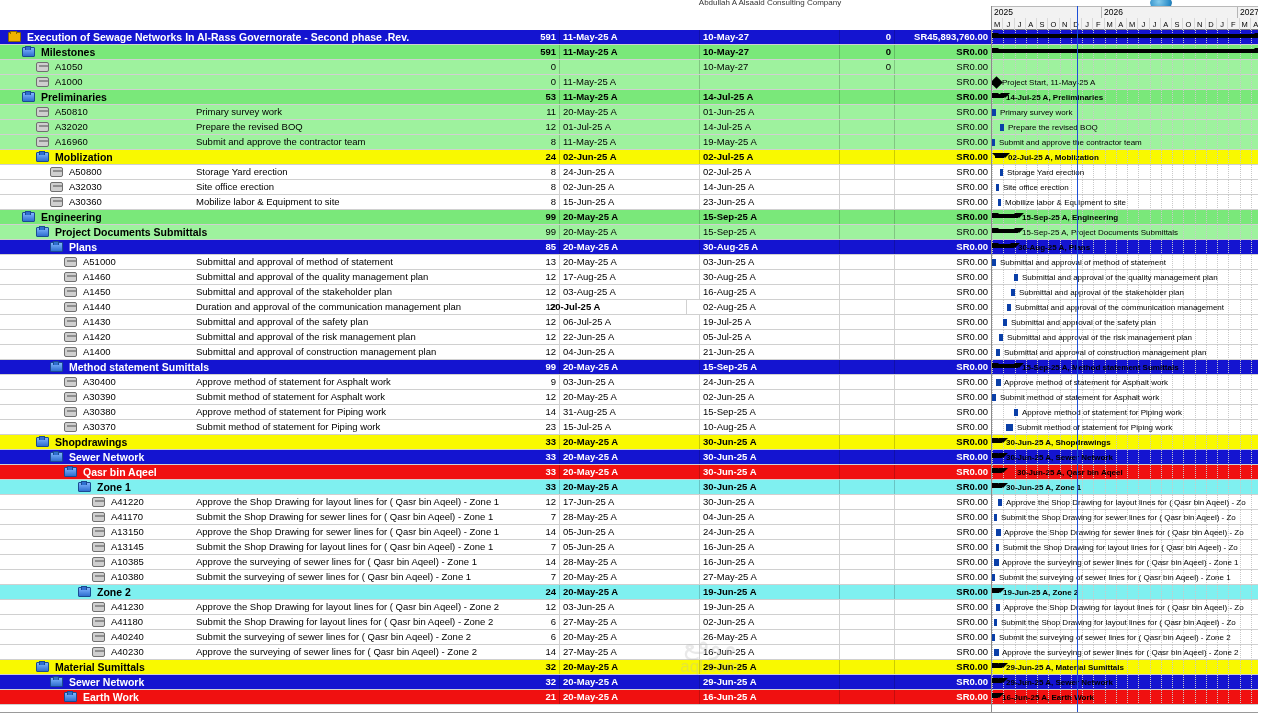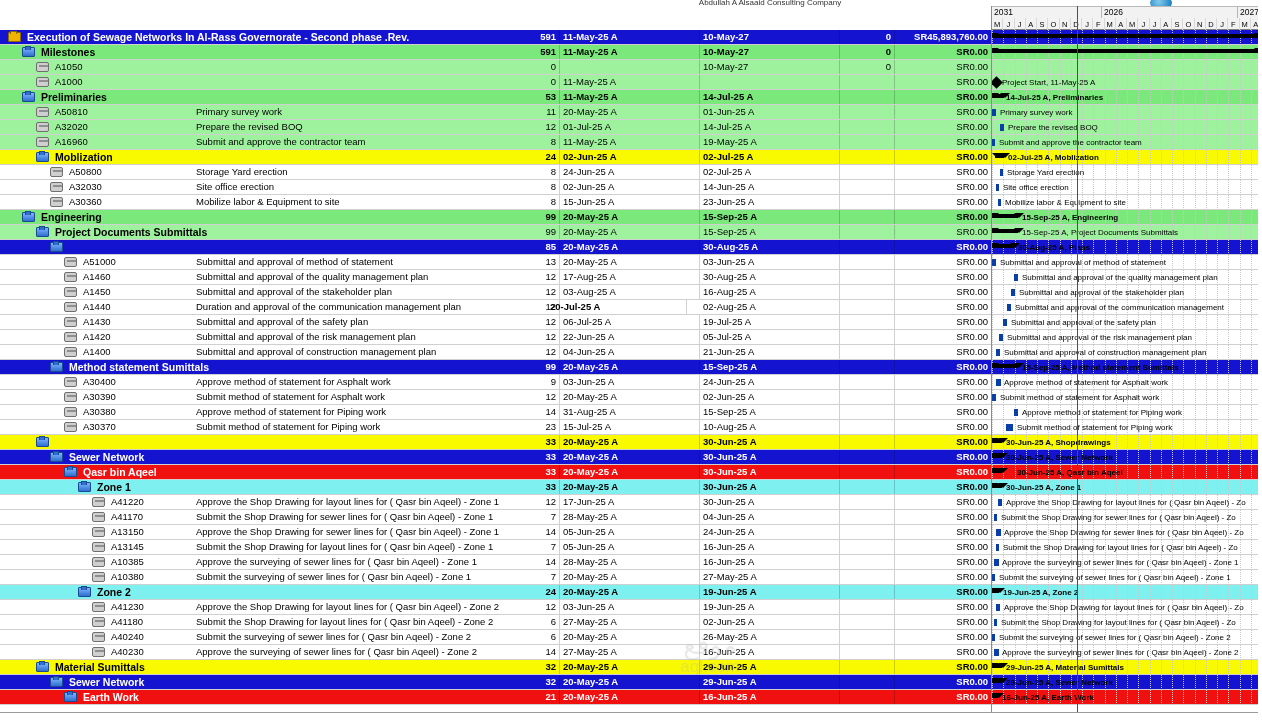--- a/index.html
+++ b/index.html
@@ -200,21 +200,21 @@
         <div class="tl-m" style="left: 168.75px;">A</div>
         <div class="tl-m" style="left: 180px;">S</div>
         <div class="tl-m" style="left: 191.25px;">O</div>
         <div class="tl-m" style="left: 202.5px;">N</div>
         <div class="tl-m" style="left: 213.75px;">D</div>
         <div class="tl-m" style="left: 225px;">J</div>
         <div class="tl-m" style="left: 236.25px;">F</div>
         <div class="tl-m" style="left: 247.5px;">M</div>
         <div class="tl-m" style="left: 258.75px;">A</div>
       </div>
-  <div class="tl-year" style="left: 0px; width: 110px;">2031</div>
+  <div class="tl-year" style="left: 0px; width: 110px;">2025</div>
       <div class="tl-year" style="left: 110px; width: 136px;">2026</div>
       <div class="tl-year" style="left: 246px; width: 24px;">2027</div>
     </div>
 
   <div class="rows" id="rows">
       <div class="row lvl-proj" style="top: 0px;">
         <div class="cells">
           <span class="ico ico-folder" style="left: 8px;"></span>
           <div class="c noborder" style="left: 24px; width: 500px; font-weight: bold; font-size: 10.5px;">Execution of Sewage Networks In Al-Rass Governorate - Second phase .Rev.</div>
           <div class="c right" style="left: 512px; width: 48px;">591</div>
@@ -769,20 +769,21 @@
           <div class="gline" style="left: 258.75px;"></div>
           <div class="bar sum" style="left: 0px; width: 26px; height: 4px;"></div>
           <div class="sumcap" style="left: -3px;"></div>
           <div class="sumcap" style="left: 22px;"></div>
           <div class="gtext" style="left: 30px;">15-Sep-25 A, Project Documents Submittals</div>
         </div>
       </div>
       <div class="row lvl-blue" style="top: 210px;">
         <div class="cells">
           <span class="ico ico-sum" style="left: 50px;"></span>
+          <div class="c noborder" style="left: 66px; width: 500px; font-weight: bold; font-size: 10.5px;">Plans</div>
           <div class="c right" style="left: 512px; width: 48px;">85</div>
           <div class="c" style="left: 560px; width: 140px;">20-May-25 A</div>
           <div class="c" style="left: 700px; width: 140px;">30-Aug-25 A</div>
           <div class="c right" style="left: 840px; width: 55px;"></div>
           <div class="c right" style="left: 895px; width: 97px;">SR0.00</div>
         </div>
         <div class="gantt">
           <div class="gline" style="left: 0px;"></div>
           <div class="gline" style="left: 11.25px;"></div>
           <div class="gline" style="left: 22.5px;"></div>
@@ -1290,20 +1291,21 @@
           <div class="gline" style="left: 236.25px;"></div>
           <div class="gline" style="left: 247.5px;"></div>
           <div class="gline" style="left: 258.75px;"></div>
           <div class="bar" style="left: 14px; width: 7px;"></div>
           <div class="gtext" style="left: 25px;">Submit method of statement for Piping work</div>
         </div>
       </div>
       <div class="row lvl-yellow" style="top: 405px;">
         <div class="cells">
           <span class="ico ico-sum" style="left: 36px;"></span>
+          <div class="c noborder" style="left: 52px; width: 500px; font-weight: bold; font-size: 10.5px;">Shopdrawings</div>
           <div class="c right" style="left: 512px; width: 48px;">33</div>
           <div class="c" style="left: 560px; width: 140px;">20-May-25 A</div>
           <div class="c" style="left: 700px; width: 140px;">30-Jun-25 A</div>
           <div class="c right" style="left: 840px; width: 55px;"></div>
           <div class="c right" style="left: 895px; width: 97px;">SR0.00</div>
         </div>
         <div class="gantt">
           <div class="gline" style="left: 0px;"></div>
           <div class="gline" style="left: 11.25px;"></div>
           <div class="gline" style="left: 22.5px;"></div>

